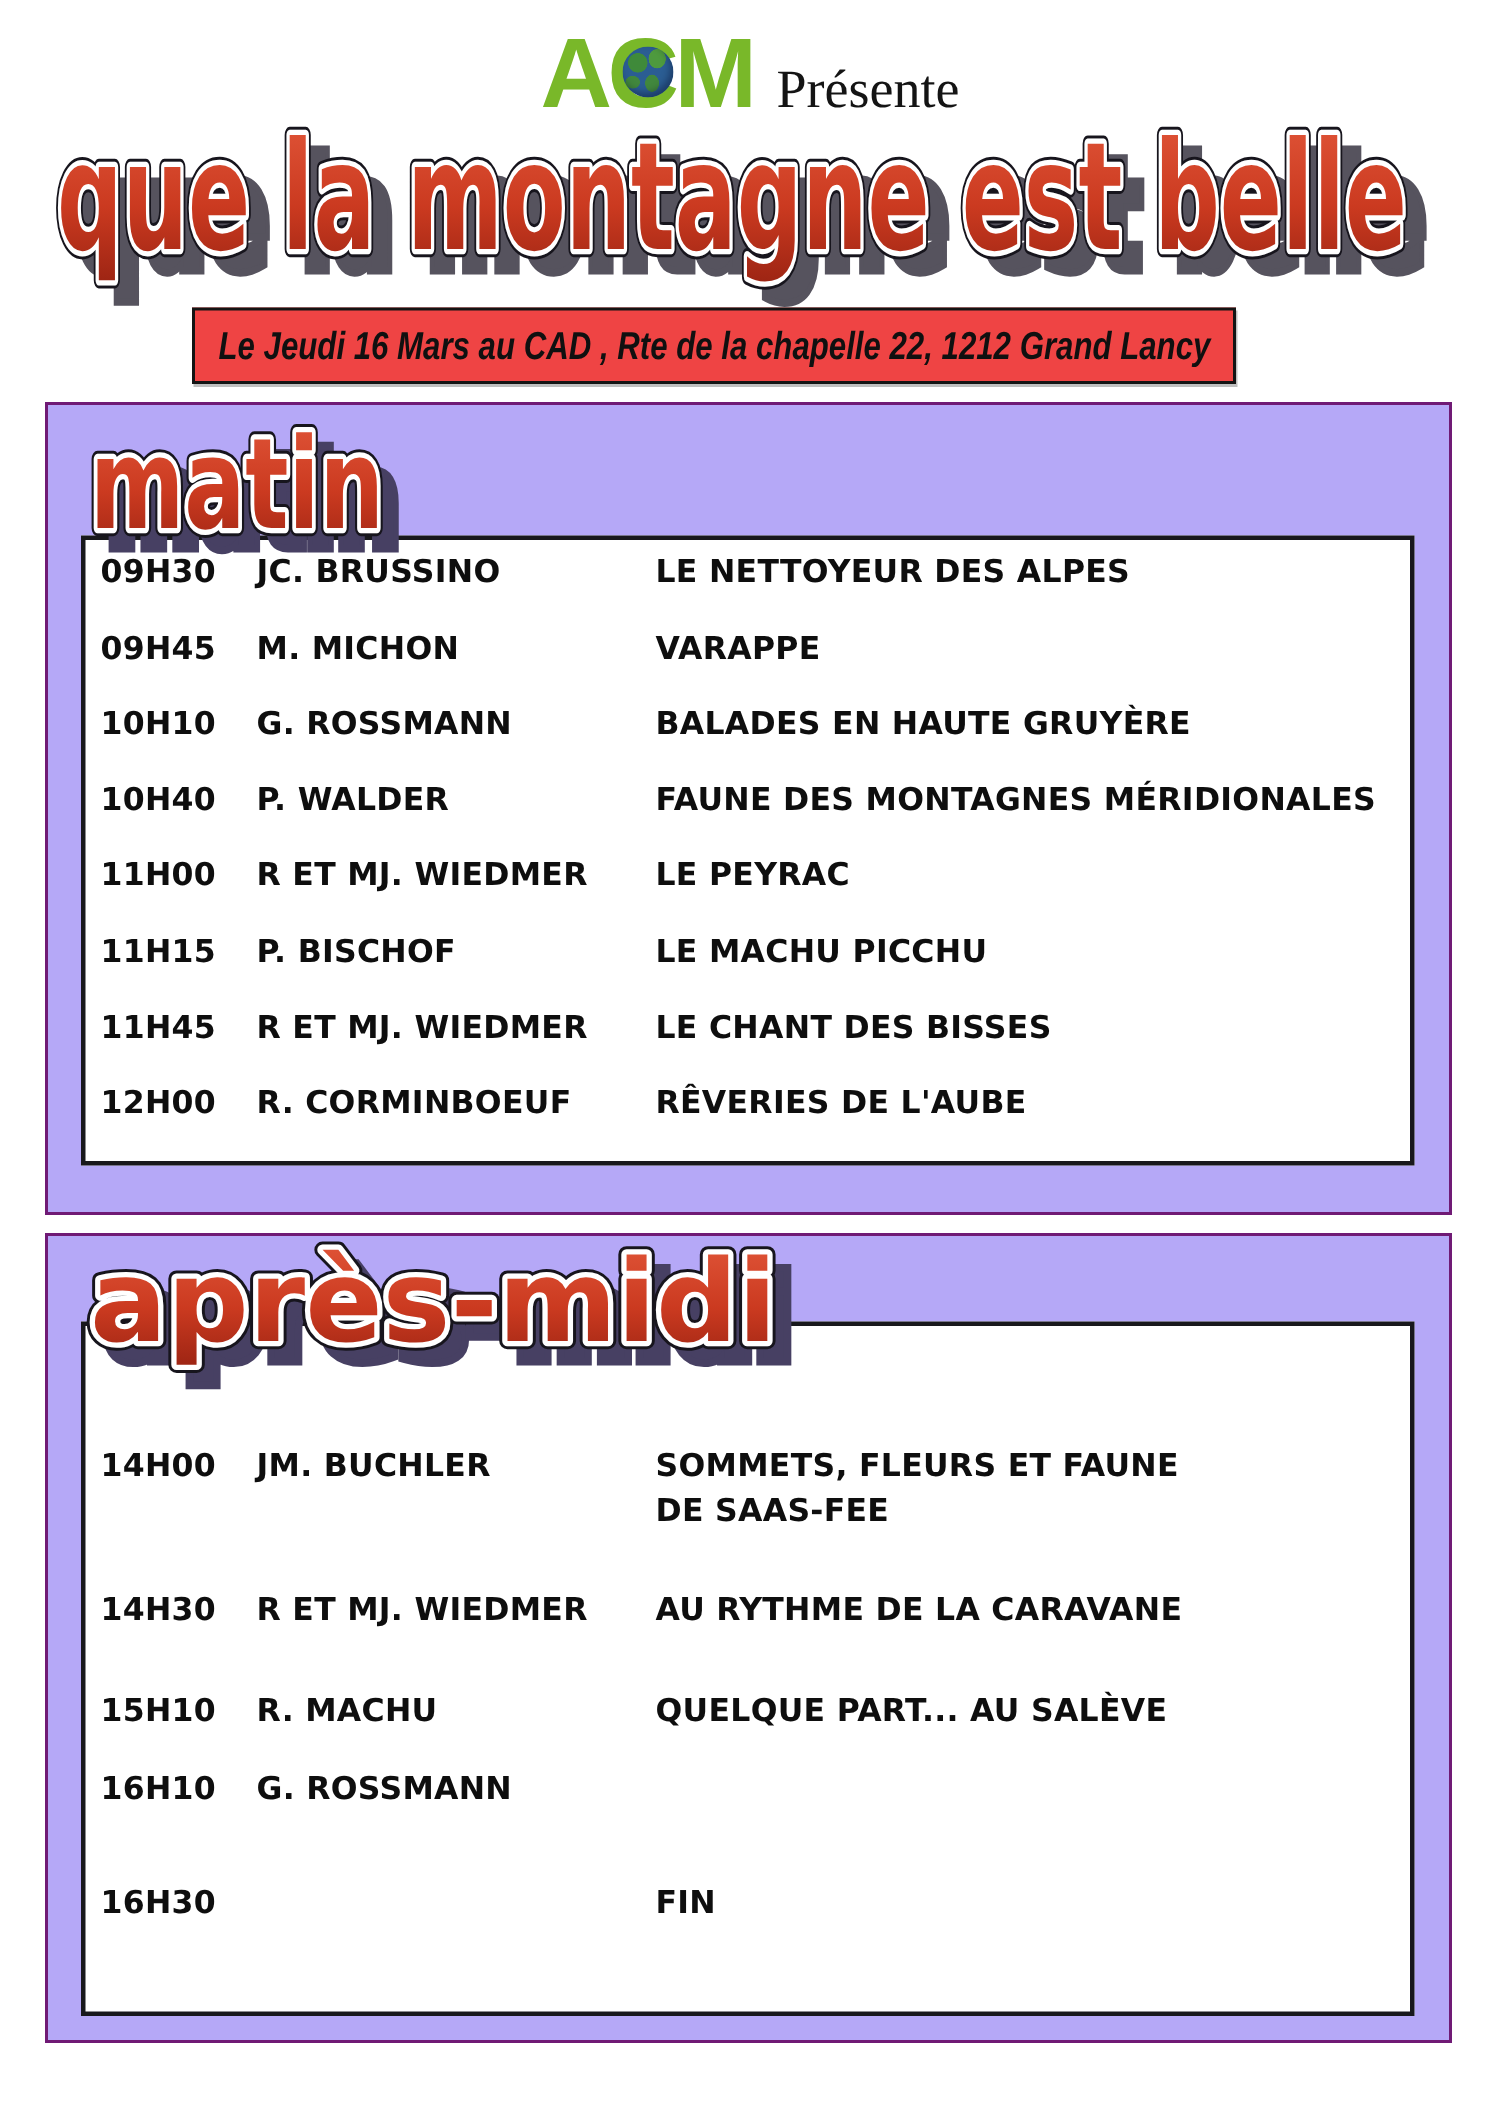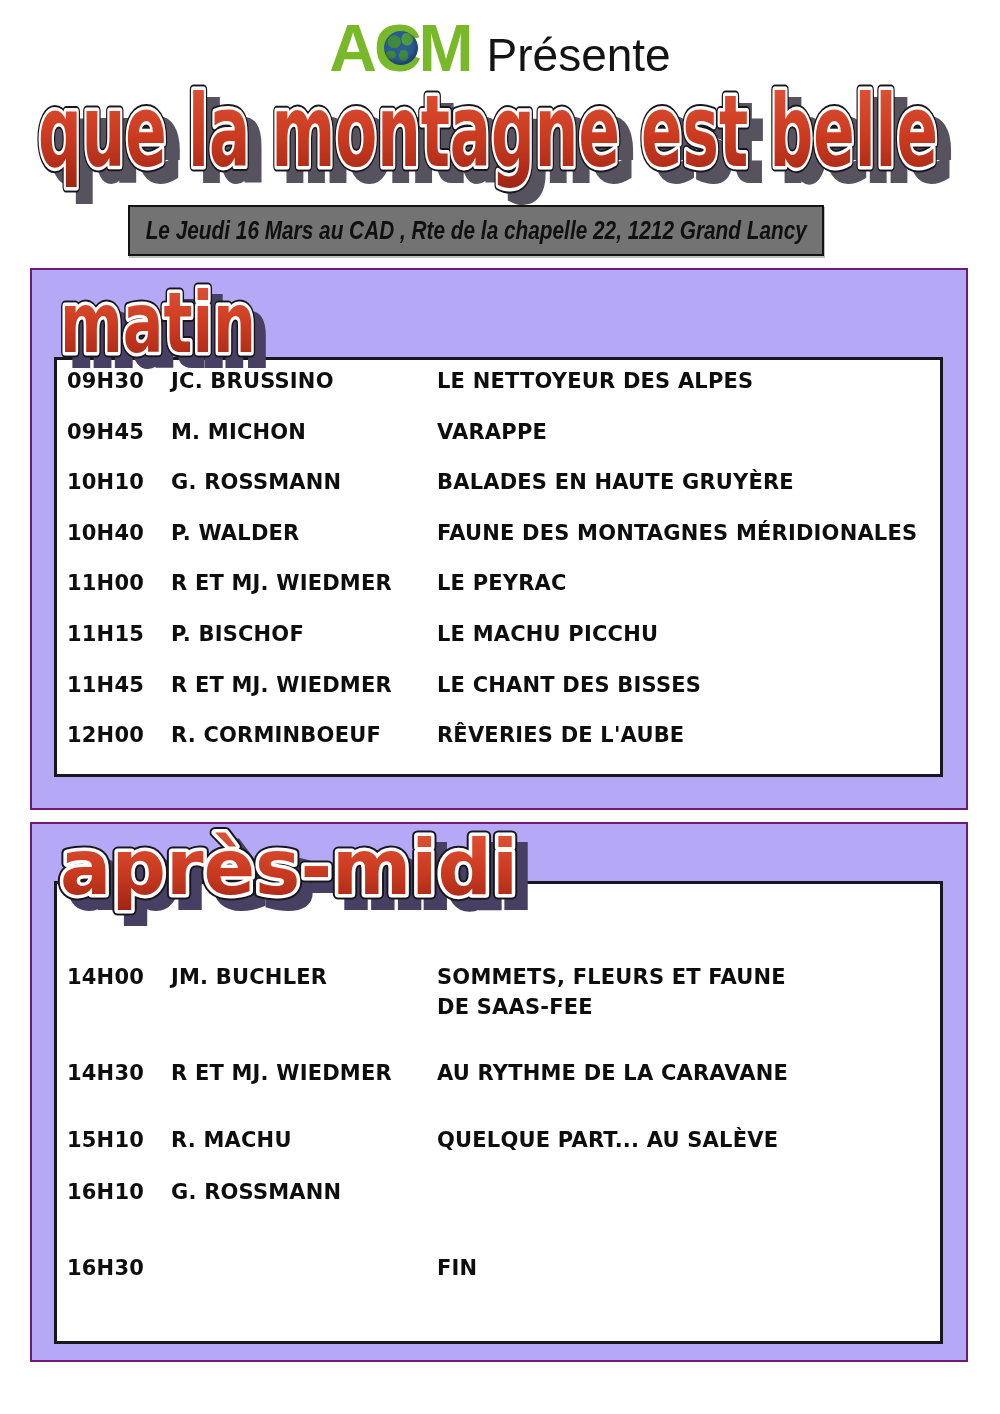--- a/index.html
+++ b/index.html
@@ -23,38 +23,38 @@
     position:absolute; left:10px; top:21px; width:34px; height:34px; border-radius:50%;
     background:
       radial-gradient(circle at 30% 32%, #3f8a3a 0 19%, rgba(0,0,0,0) 20%),
       radial-gradient(ellipse at 68% 24%, #4e9a3e 0 17%, rgba(0,0,0,0) 18%),
       radial-gradient(ellipse at 58% 72%, #41873d 0 16%, rgba(0,0,0,0) 17%),
       radial-gradient(ellipse at 20% 70%, #41873d 0 12%, rgba(0,0,0,0) 13%),
       #2b5d93;
     box-shadow: inset -2px -3px 5px rgba(0,0,30,.35);
   }
   .presents {
-    font-size:46px; color:#141414; font-weight:400;
-    font-family:Liberation Sans, sans-serif;
+    font-size:36px; color:#141414; font-weight:400;
+    font-family:Liberation Serif, serif;
   }
 
   
   .bubble-svg { position:absolute; overflow:visible; }
   .bubble-text {
     font-family:"DejaVu Sans", sans-serif; font-weight:bold;
   }
   .bt-shadow-white { fill:#56535e; stroke:#56535e; stroke-width:10; paint-order:stroke; }
   .bt-shadow-purple { fill:#474063; stroke:#474063; stroke-width:10; paint-order:stroke; }
   .bt-black { fill:#17151d; stroke:#17151d; stroke-width:11; paint-order:stroke; stroke-linejoin:round; }
   .bt-main { fill:url(#redgrad); stroke:#ffffff; stroke-width:7; paint-order:stroke; stroke-linejoin:round; }
 
   
   .banner {
     position:absolute; left:128px; top:205px; width:692px; height:47px;
-    background:#737373; border:2px solid #141414;
+    background:#ef4444; border:2px solid #141414;
     display:flex; align-items:center; justify-content:center;
     box-shadow:1px 2px 0 rgba(0,0,0,.25);
   }
   .banner-text {
     display:inline-block; white-space:nowrap;
     transform:scaleX(.8); transform-origin:center center;
     font-family:"Liberation Sans", sans-serif;
     font-weight:bold; font-style:italic; font-size:26px; color:#101010;
   }
 

